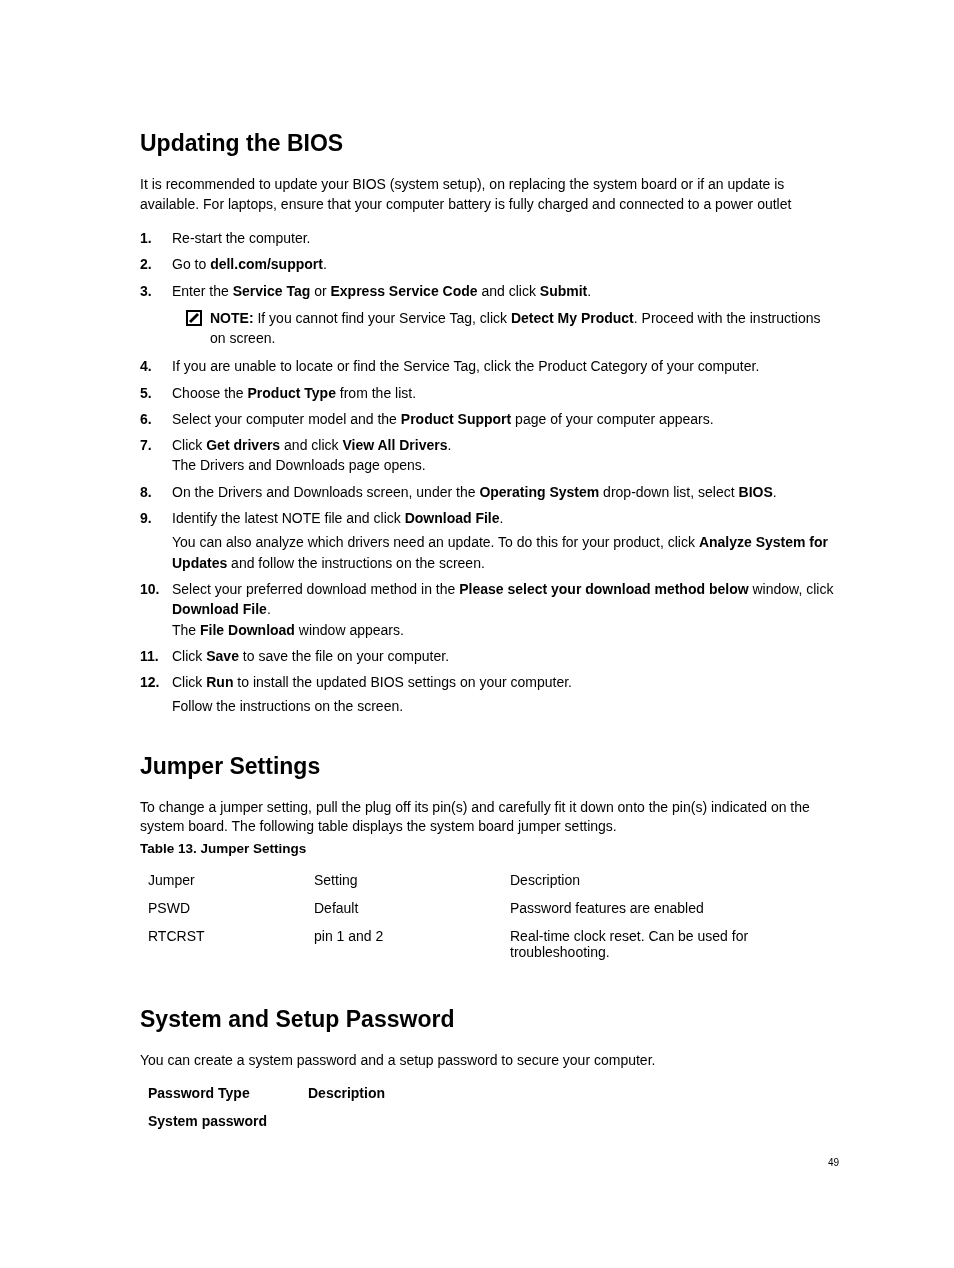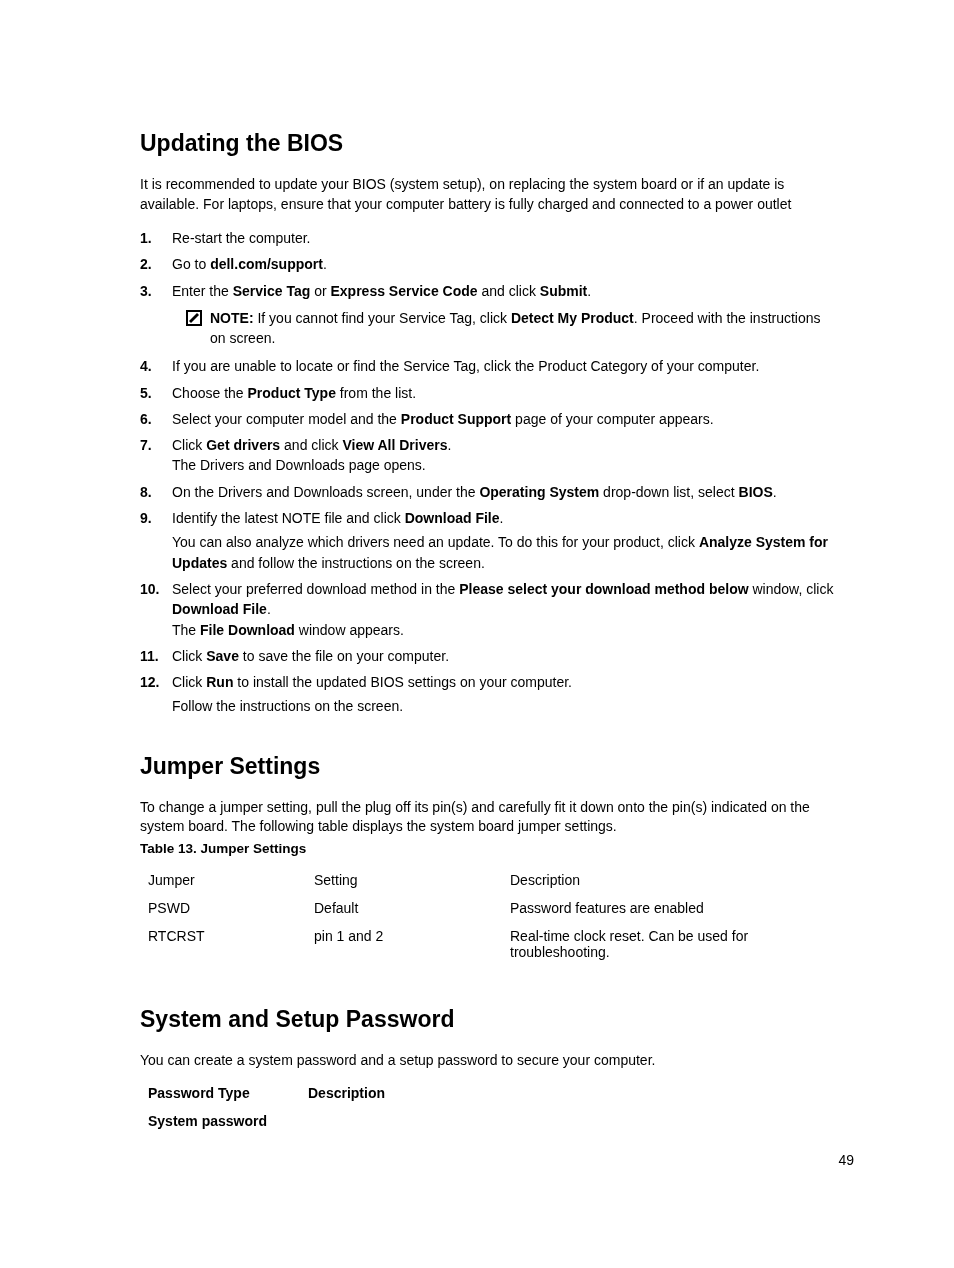--- a/index.html
+++ b/index.html
@@ -76,23 +76,23 @@
     vertical-align: top;
   }
   .col-a { width: 150px; }
   .col-b { width: 180px; }
   .deflist { margin-top: 6px; }
   .deflist-row { display: flex; margin-bottom: 12px; }
   .deflist-term { width: 160px; flex: 0 0 160px; font-weight: bold; padding-left: 8px; }
   .deflist-desc { flex: 1; }
   .page-number {
     position: absolute;
-    right: 100px;
+    right: 115px;
     bottom: 100px;
-    font-size: 14px;
+    font-size: 10px;
   }
   .section-gap { height: 22px; }
 </style>
 </head>
 <body>
 
 <div class="page">
 
   <h2>Updating the BIOS</h2>
   <p>It is recommended to update your BIOS (system setup), on replacing the system board or if an update is available. For laptops, ensure that your computer battery is fully charged and connected to a power outlet</p>

